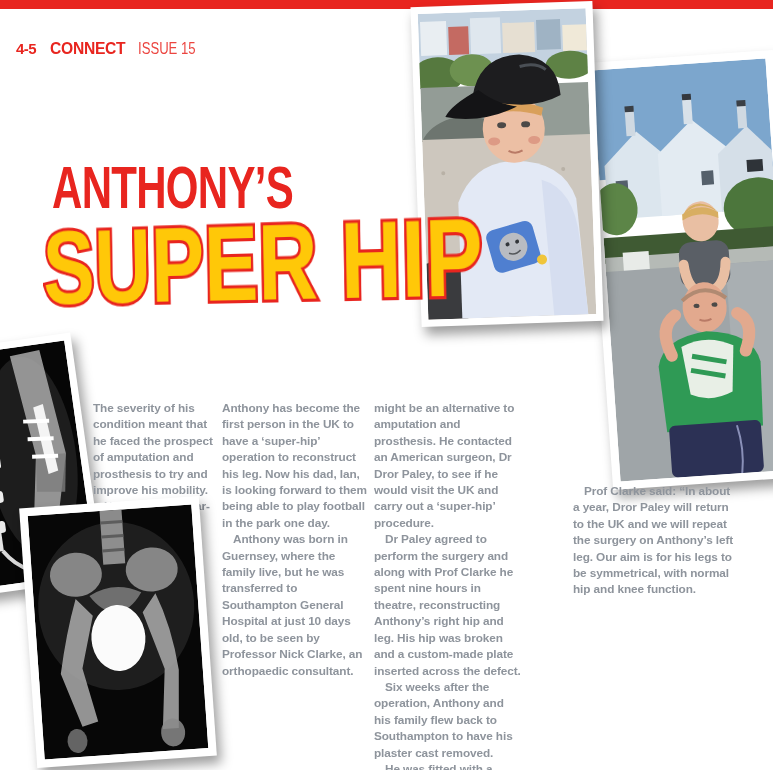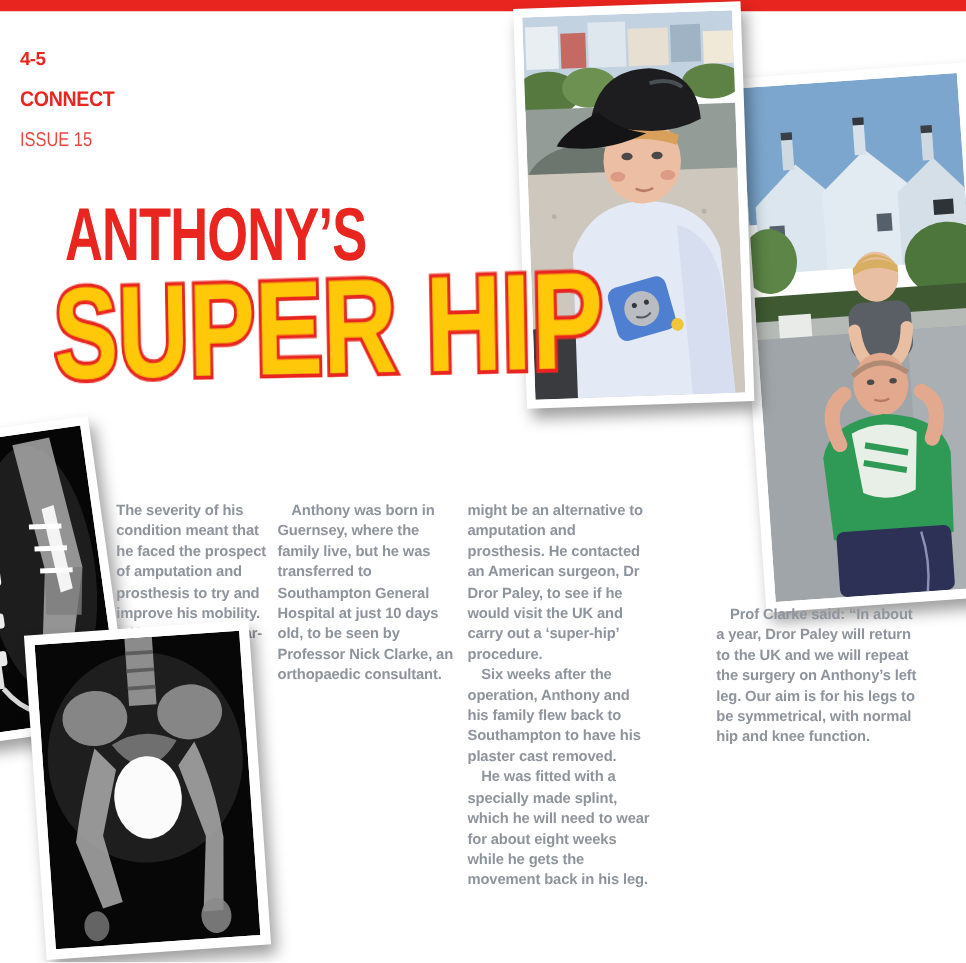--- a/index.html
+++ b/index.html
@@ -4,21 +4,21 @@
 <style>
   html,body{margin:0;padding:0;background:#ffffff;}
   .page{
     position:relative;width:773px;height:770px;background:#ffffff;
     overflow:hidden;font-family:"Liberation Sans",sans-serif;
   }
   
   .topbar{position:absolute;left:0;top:0;width:773px;height:9px;background:#e8251f;z-index:1;}
 
   
-  .masthead{position:absolute;left:16px;top:39px;z-index:4;display:flex;align-items:baseline;gap:14px;color:#e8251f;flex-direction:column;}
+  .masthead{position:absolute;left:16px;top:39px;z-index:4;display:flex;align-items:baseline;gap:14px;color:#e8251f;}
   .masthead .pageno{font-size:15px;font-weight:bold;letter-spacing:-0.5px;}
   .masthead .mag{font-size:17px;font-weight:bold;letter-spacing:-0.3px;transform:scaleX(.92);transform-origin:left;display:inline-block;}
   .masthead .issue{font-size:16px;font-weight:400;opacity:.85;transform:scaleX(.82);transform-origin:left;display:inline-block;margin-left:-8px;}
 
   
   .kicker{
     position:absolute;left:52px;top:158px;z-index:4;color:#e8251f;font-weight:bold;
     font-size:60px;line-height:1;letter-spacing:-1px;transform:scaleX(.70);transform-origin:left top;white-space:nowrap;
   }
   .mainhead{
@@ -199,26 +199,28 @@
       <ellipse cx="34" cy="228" rx="10" ry="12" fill="#7c7c7c" opacity="0.8"></ellipse>
     </svg>
   </div>
 
   <div class="col col1">
     <p class="first">The severity of his condition meant that he faced the prospect of amputation and prosthesis to try and improve his mobility.</p>
     <p>However, two-year-old</p>
   </div>
 
   <div class="col col2">
+    <p class="first">Anthony has become the first person in the UK to have a ‘super-hip’ operation to reconstruct his leg. Now his dad, Ian, is looking forward to them being able to play football in the park one day.</p>
     <p>Anthony was born in Guernsey, where the family live, but he was transferred to Southampton General Hospital at just 10 days old, to be seen by Professor Nick Clarke, an orthopaedic consultant.</p>
 
   </div>
 
   <div class="col col3">
     <p class="first">might be an alternative to amputation and prosthesis. He contacted an American surgeon, Dr Dror Paley, to see if he would visit the UK and carry out a ‘super-hip’ procedure.</p>
+    <p>Dr Paley agreed to perform the surgery and along with Prof Clarke he spent nine hours in theatre, reconstructing Anthony’s right hip and leg. His hip was broken and a custom-made plate inserted across the defect.</p>
     <p>Six weeks after the operation, Anthony and his family flew back to Southampton to have his plaster cast removed.</p>
     <p>He was fitted with a specially made splint, which he will need to wear for about eight weeks while he gets the movement back in his leg.</p>
   </div>
 
   <div class="col col4">
     <p>Prof Clarke said: “In about a year, Dror Paley will return to the UK and we will repeat the surgery on Anthony’s left leg. Our aim is for his legs to be symmetrical, with normal hip and knee function.</p>
   </div>
 
 </div>
 

